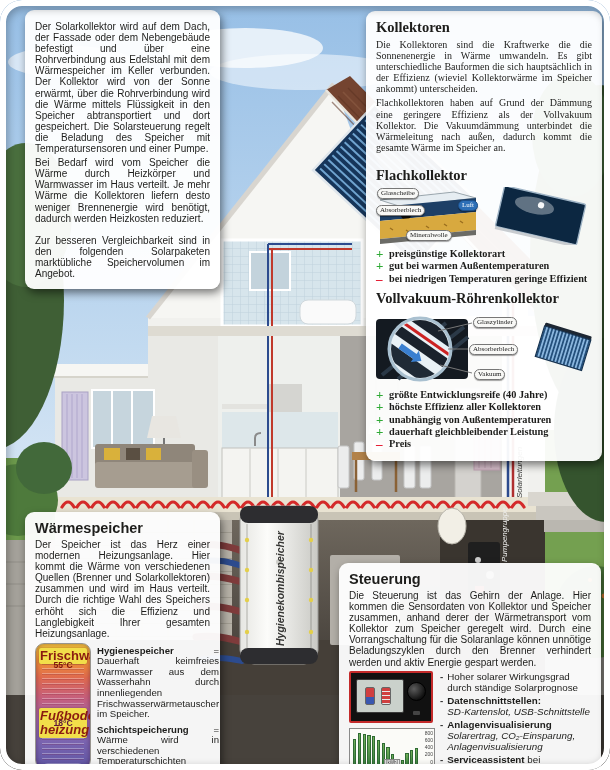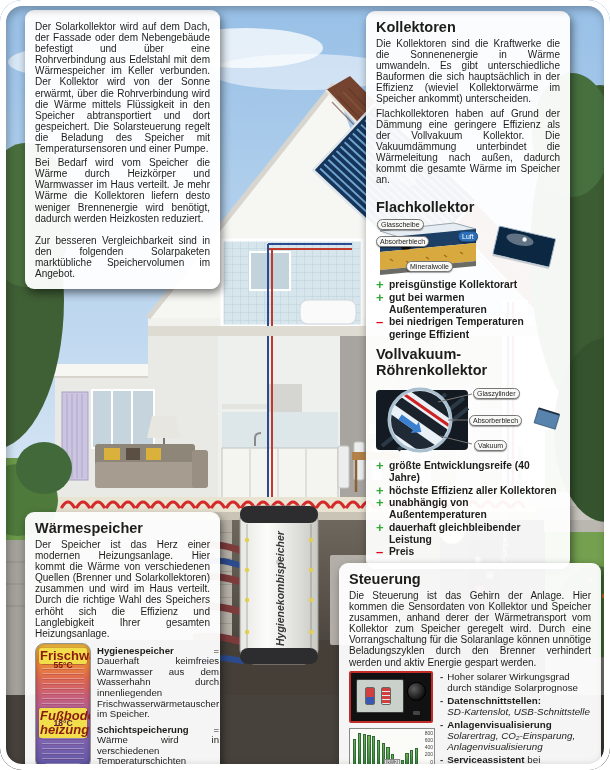--- a/index.html
+++ b/index.html
@@ -17,21 +17,21 @@
 .bullet{display:flex;align-items:flex-start;font-weight:bold;font-size:10.3px;line-height:1.2;color:#1d1d1b;}
 .bullet .sign{flex:0 0 13px;font-size:13px;line-height:1;margin-top:-1px;font-weight:bold;}
 .sign-plus{color:#2faa35;}
 .sign-minus{color:#e2001a;}
 .figrow{display:flex;align-items:center;gap:5px;margin:3px 0 2px;position:relative;}
 .pill{position:absolute;font-size:7px;background:#f8f8f6;border:1px solid #777;border-radius:6px;padding:0 3px;line-height:9px;color:#222;white-space:nowrap;box-shadow:0 1px 1px rgba(0,0,0,.35);z-index:3;}
 .pill-blue{background:#2d6fb7;color:#fff;border-color:#1c4f8a;}
 
 #intro-box{left:25px;top:10px;width:195px;}
 
-#collectors-box{left:366px;top:11px;width:204px;}
+#collectors-box{left:366px;top:11px;width:236px;font-family:Liberation Serif, serif;}
 
 #speicher-box{left:25px;top:512px;width:195px;padding-bottom:7px;}
 .sp-row{display:flex;gap:6px;margin-top:4px;}
 .defs{flex:1;}
 .defs p{font-size:9.6px;line-height:1.1;margin-bottom:5px;}
 .tank-gauge{position:relative;flex:0 0 56px;height:126px;border-radius:9px;border:1px solid #97948e;
  background:linear-gradient(180deg,#f7c53d 0%,#ef9136 13%,#e06a4e 27%,#c75f7b 43%,#a066a8 61%,#7a64b0 79%,#5f57a5 100%);
  box-shadow:inset 0 0 5px rgba(60,10,40,.45);overflow:hidden;}
 .tank-gauge .coils{position:absolute;inset:4px 6px;border-radius:6px;
  background:repeating-linear-gradient(180deg,rgba(255,255,255,.3) 0 1px,rgba(110,25,60,.22) 1px 2px,transparent 2px 5px);}

